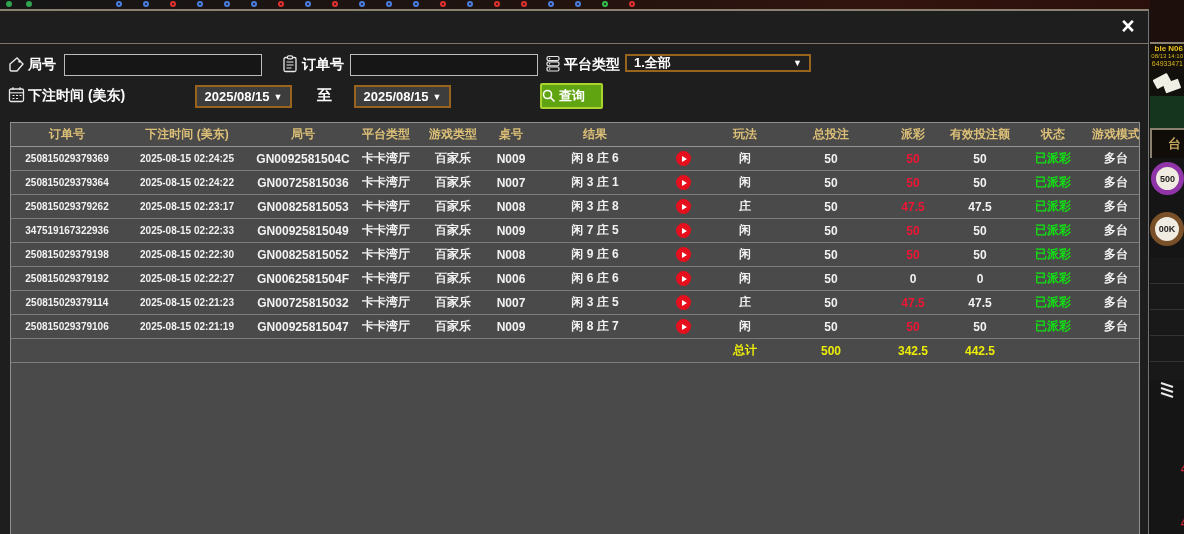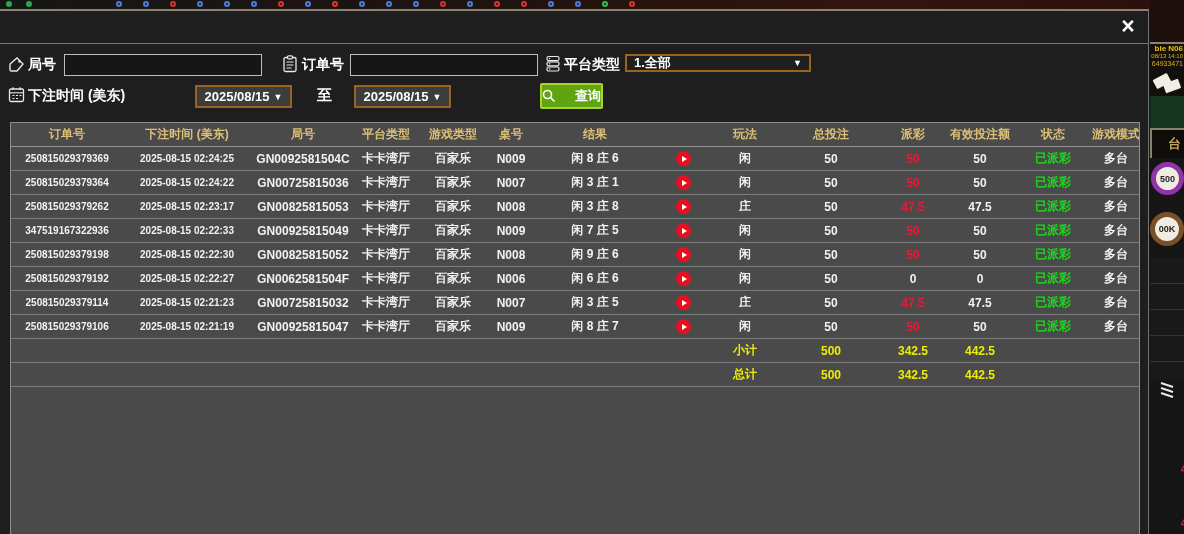--- a/index.html
+++ b/index.html
@@ -56,21 +56,21 @@
   .flt-input{position:absolute;height:20px;background:#161616;border:1px solid #bcbcbc;color:#fff;
              font-size:12px;padding:0 4px;outline:none;box-sizing:content-box;}
   .platform-select{position:absolute;display:flex;align-items:center;justify-content:space-between;
              background:#1f1f1f;border:2px solid #9a641f;color:#fff;font-size:13px;font-weight:700;
              padding:0 7px;box-sizing:border-box;}
   .date-box{position:absolute;display:flex;align-items:center;justify-content:center;gap:4px;
              background:#3d3d3d;border:2px solid #9a641f;color:#fff;font-size:13px;font-weight:700;
              box-sizing:border-box;}
   .dd-arrow{font-size:9px;color:#fff;}
   .to-word{position:absolute;color:#fff;font-weight:700;font-size:15px;}
-  .query-btn{position:absolute;display:flex;align-items:center;justify-content:space-between;gap:3px;
+  .query-btn{position:absolute;display:flex;align-items:center;justify-content:flex-start;gap:3px;
              background:#61a411;border:2px solid #aad32f;border-radius:2px;color:#fff;
              font-size:13px;font-weight:700;box-sizing:border-box;}
 
   
   .table-panel{position:absolute;left:10px;top:111px;width:1130px;bottom:0;background:#4a4a4a;
                border:1px solid #8f8f8f;border-bottom:none;box-sizing:border-box;overflow:hidden;}
   table{width:1128px;border-collapse:collapse;table-layout:fixed;}
   th,td{height:23px;padding:0;text-align:center;white-space:nowrap;overflow:hidden;
         border-bottom:1px solid #7c7c7c;font-size:12px;font-weight:700;color:#f2f2f2;}
   th{color:#ddc077;border-bottom:1px solid #949494;}
@@ -377,36 +377,20 @@
               <td><span class="play-btn">
                   <i></i>
                 </span></td>
               <td class="val-white cell-play">闲</td>
               <td class="val-white cell-total_bet">50</td>
               <td class="val-red cell-payout">50</td>
               <td class="val-white cell-valid_bet">50</td>
               <td class="status-paid cell-status">已派彩</td>
               <td class="val-white cell-mode">多台</td>
             </tr>
-            <tr id="subtotal-row">
-            <td></td>
-              <td></td>
-              <td></td>
-            <td></td>
-              <td></td>
-              <td></td>
-            <td></td>
-              <td></td>
-            <td class="total-val">小计</td>
-            <td class="total-val">500</td>
-            <td class="total-val">342.5</td>
-            <td class="total-val">442.5</td>
-            <td></td>
-              <td></td>
-          </tr>
           <tr>
             <td></td>
               <td></td>
               <td></td>
             <td></td>
               <td></td>
               <td></td>
             <td></td>
               <td></td>
             <td class="total-val">总计</td>

